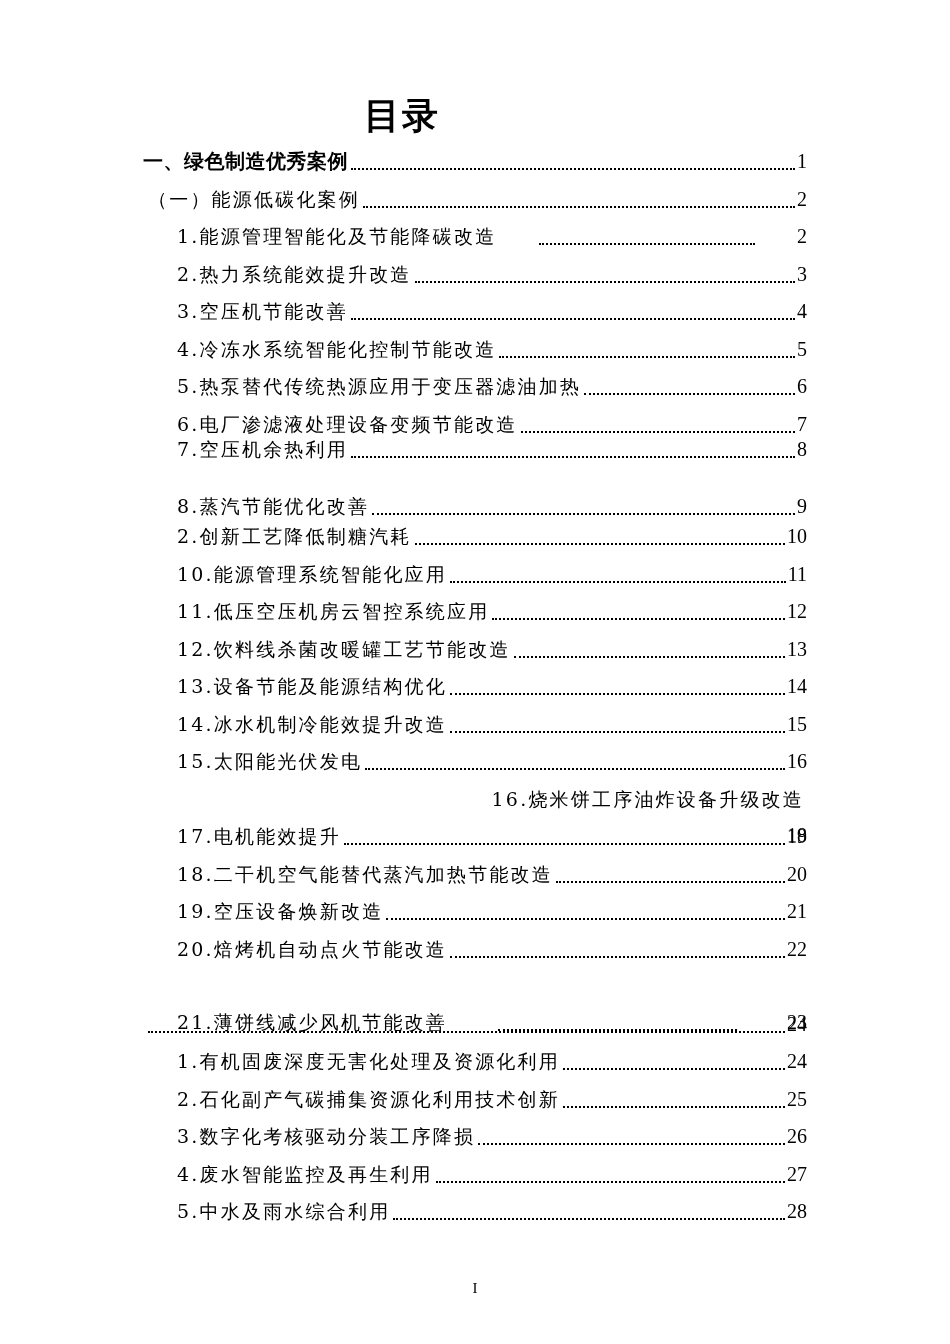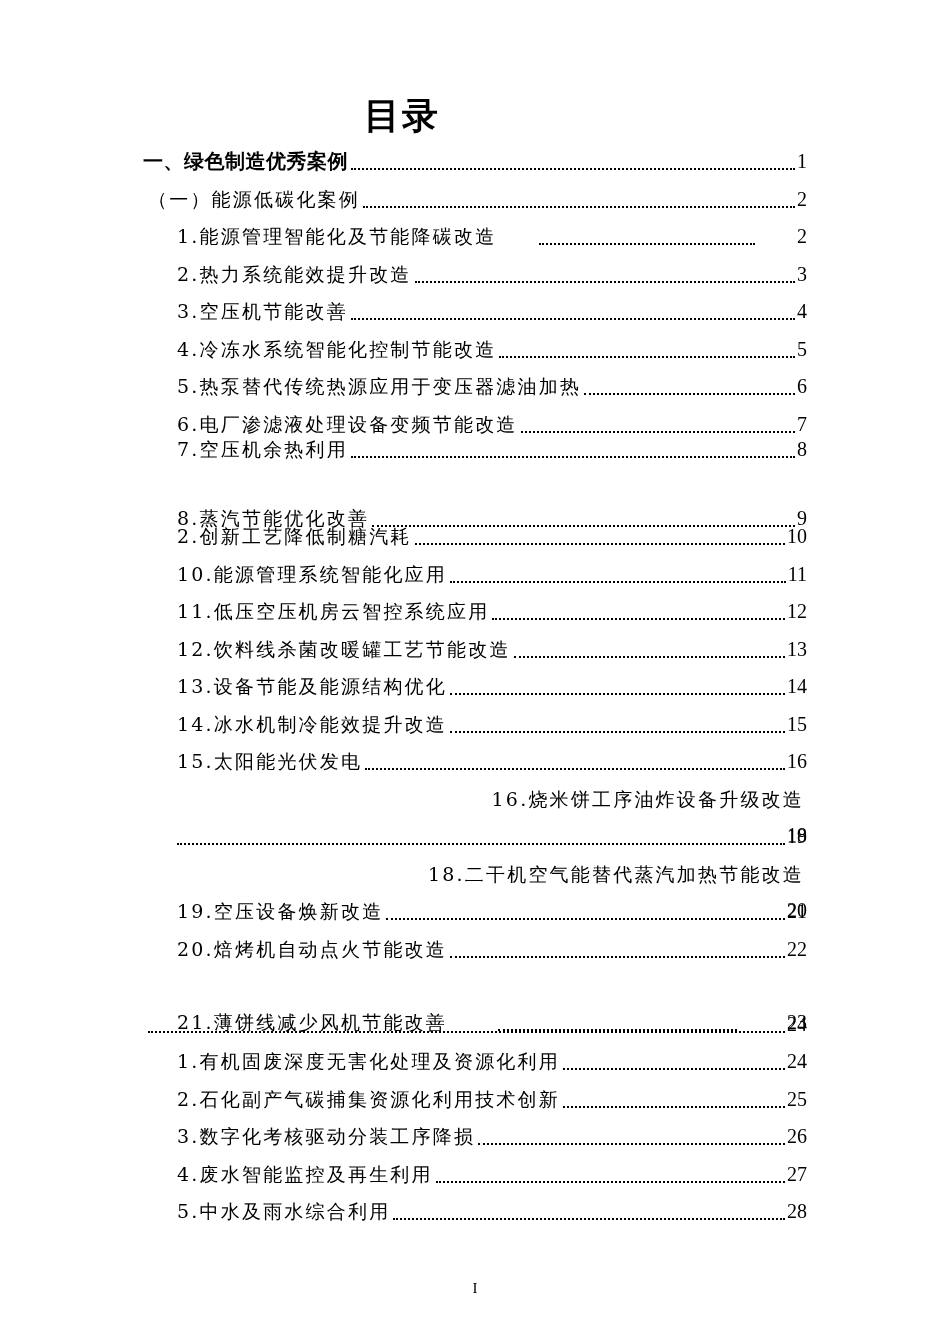--- a/index.html
+++ b/index.html
@@ -68,21 +68,21 @@
     <div class="row l2" style="top: 262.5px;">
       <span class="label">6.电厂渗滤液处理设备变频节能改造</span>
       <span class="leader"></span>
       <span class="page">7</span>
     </div>
     <div class="row l2" style="top: 288px; justify-content: flex-end;">
       <span class="label">7.空压机余热利用</span>
       <span class="leader"></span>
       <span class="page">8</span>
     </div>
-    <div class="row l2" style="top: 357px;">
+    <div class="row l2" style="top: 345px;">
       <span class="label">8.蒸汽节能优化改善</span>
       <span class="leader"></span>
       <span class="page">9</span>
     </div>
     <div class="row l2" style="top: 375px;">
       <span class="label">2.创新工艺降低制糖汽耗</span>
       <span class="leader"></span>
       <span class="page">10</span>
     </div>
     <div class="row l2" style="top: 412.5px;">
@@ -114,24 +114,25 @@
       <span class="label">15.太阳能光伏发电</span>
       <span class="leader"></span>
       <span class="page">16</span>
     </div>
     <div class="row l2" style="top: 637.5px; flex-direction: column;">
       <span class="label">16.烧米饼工序油炸设备升级改造</span>
       <span class="leader"></span>
       <span class="page">18</span>
     </div>
     <div class="row l2" style="top: 675px;">
+      <span class="label">17.电机能效提升</span>
       <span class="leader"></span>
       <span class="page">19</span>
     </div>
-    <div class="row l2" style="top: 712.5px; flex-direction: column;">
+    <div class="row l2" style="top: 712.5px;">
       <span class="label">18.二干机空气能替代蒸汽加热节能改造</span>
       <span class="leader"></span>
       <span class="page">20</span>
     </div>
     <div class="row l2" style="top: 750px;">
       <span class="label">19.空压设备焕新改造</span>
       <span class="leader"></span>
       <span class="page">21</span>
     </div>
     <div class="row l2" style="top: 787.5px;">

